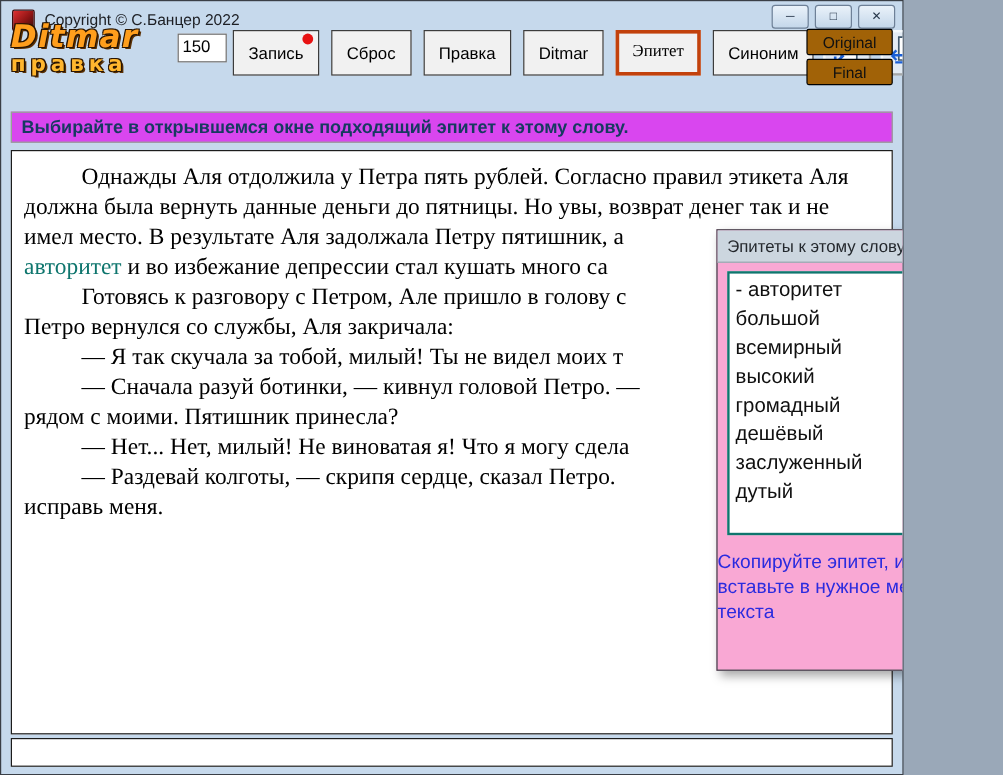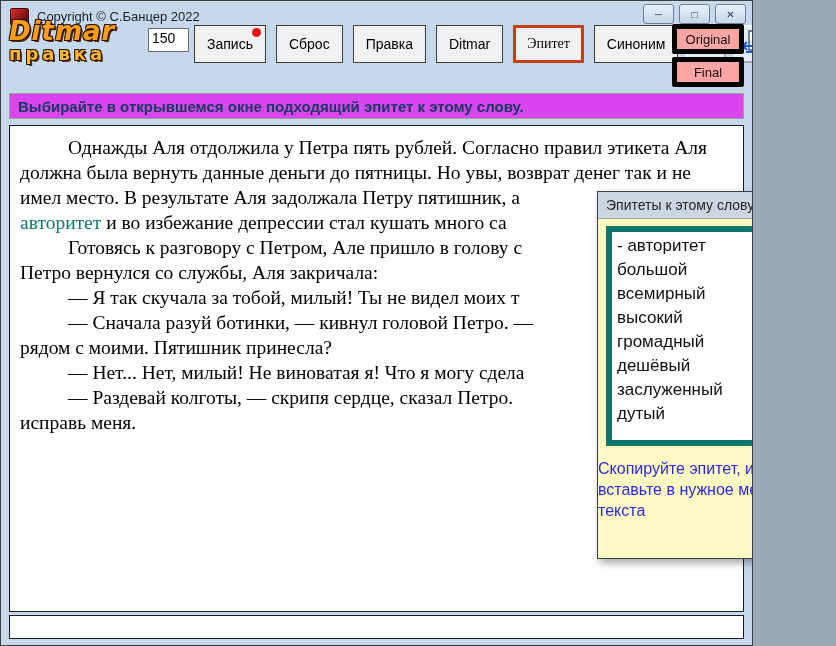--- a/index.html
+++ b/index.html
@@ -39,48 +39,48 @@
     border:1px solid #6e6e6e;font-size:14px;color:#000;padding:1px 3px;box-sizing:content-box;}
   .btn-row{position:absolute;left:193px;top:8px;display:flex;gap:10px;align-items:flex-start;}
   .tb-btn{position:relative;height:38px;padding:0 12px;background:#f1f1f1;
     border:1px solid #3c3c3c;font-family:"Liberation Sans",sans-serif;font-size:14px;color:#000;
     display:flex;align-items:center;}
   .tb-btn.active{border:3px solid #c2410c;padding:0 11px;font-family:Liberation Serif, serif;}
   .rec-dot{position:absolute;top:2px;right:4px;width:9px;height:9px;border-radius:50%;background:#e81212;}
   .icon-btn{width:40px;height:38px;margin-left:-2px;background:#e3ebf4;
     border:2px outset #f6fafd;display:flex;align-items:center;justify-content:center;padding:0;}
   .of-stack{position:absolute;right:8px;top:7px;width:72px;display:flex;flex-direction:column;gap:3px;}
-  .of-btn{height:20px;background:#fca5a5;border:5px solid #000000;border-radius:2px;
+  .of-btn{height:20px;background:#a16207;border:1px solid #000000;border-radius:2px;
     font-size:13px;color:#111;display:flex;align-items:center;justify-content:center;}
   
   .instruction{position:absolute;left:8px;right:8px;top:92px;height:26px;
     background:#d946ef;border:1px solid #93a893;box-sizing:border-box;
     display:flex;align-items:center;padding-left:8px;
     font-weight:bold;font-size:15px;color:#173a60;}
   
   .doc{position:absolute;left:8px;right:8px;top:124px;height:487px;
     background:#ffffff;border:1px solid #1c1c1c;box-sizing:border-box;
     padding:9px 10px 0 10px;overflow:hidden;
     font-family:"Liberation Serif",serif;font-size:19.5px;line-height:25px;color:#000;}
   .doc-line{white-space:nowrap;height:25px;}
   .doc-line.indent{padding-left:48px;}
   .epithet-word{color:#0f766e;}
   .bottom-field{position:absolute;left:8px;right:8px;bottom:6px;height:24px;
     background:#ffffff;border:1px solid #1c1c1c;box-sizing:border-box;}
   
   .popup{position:absolute;left:596px;top:190px;width:236px;height:368px;
-    background:#fef9c3;border:1px solid #3d4248;box-sizing:border-box;
+    background:#f9a8d4;border:1px solid #3d4248;box-sizing:border-box;
     box-shadow:3px 4px 8px rgba(0,0,0,0.35);}
   .popup-title{height:26px;background:#ccd6df;border-bottom:1px solid #9aa4ad;
     display:flex;align-items:center;padding:0 4px 0 8px;font-size:14px;color:#24282d;}
   .popup-close{margin-left:auto;width:22px;height:18px;border:1px solid #6e8097;border-radius:2px;
     background:linear-gradient(#eef4fa,#ccdcec);font-size:10px;color:#333;
     display:flex;align-items:center;justify-content:center;}
   .listbox{position:relative;margin:7px 8px 0 8px;height:220px;background:#ffffff;
-    border:6px solid #0f766e;box-sizing:border-box;overflow:hidden;}
+    border:2px solid #0f766e;box-sizing:border-box;overflow:hidden;}
   .list-items{position:absolute;left:0;top:2px;right:17px;}
   .list-item{font-size:17px;line-height:24px;padding-left:5px;color:#101010;white-space:nowrap;}
   .vscroll{position:absolute;top:0;right:0;bottom:0;width:17px;background:#edeae3;border-left:1px solid #b0aca3;}
   .scroll-btn{position:absolute;left:0;width:16px;height:16px;background:#d7d3ca;border:1px solid #938e84;
     box-sizing:border-box;font-size:7px;color:#3a3a3a;display:flex;align-items:center;justify-content:center;}
   .scroll-up{top:0;}
   .scroll-down{bottom:0;}
   .scroll-thumb{position:absolute;left:0;top:20px;width:16px;height:34px;background:#d7d3ca;
     border:1px solid #938e84;box-sizing:border-box;}
   .popup-hint{margin:12px 10px 0 0;font-size:16px;line-height:21px;color:#2b2bdf;}

